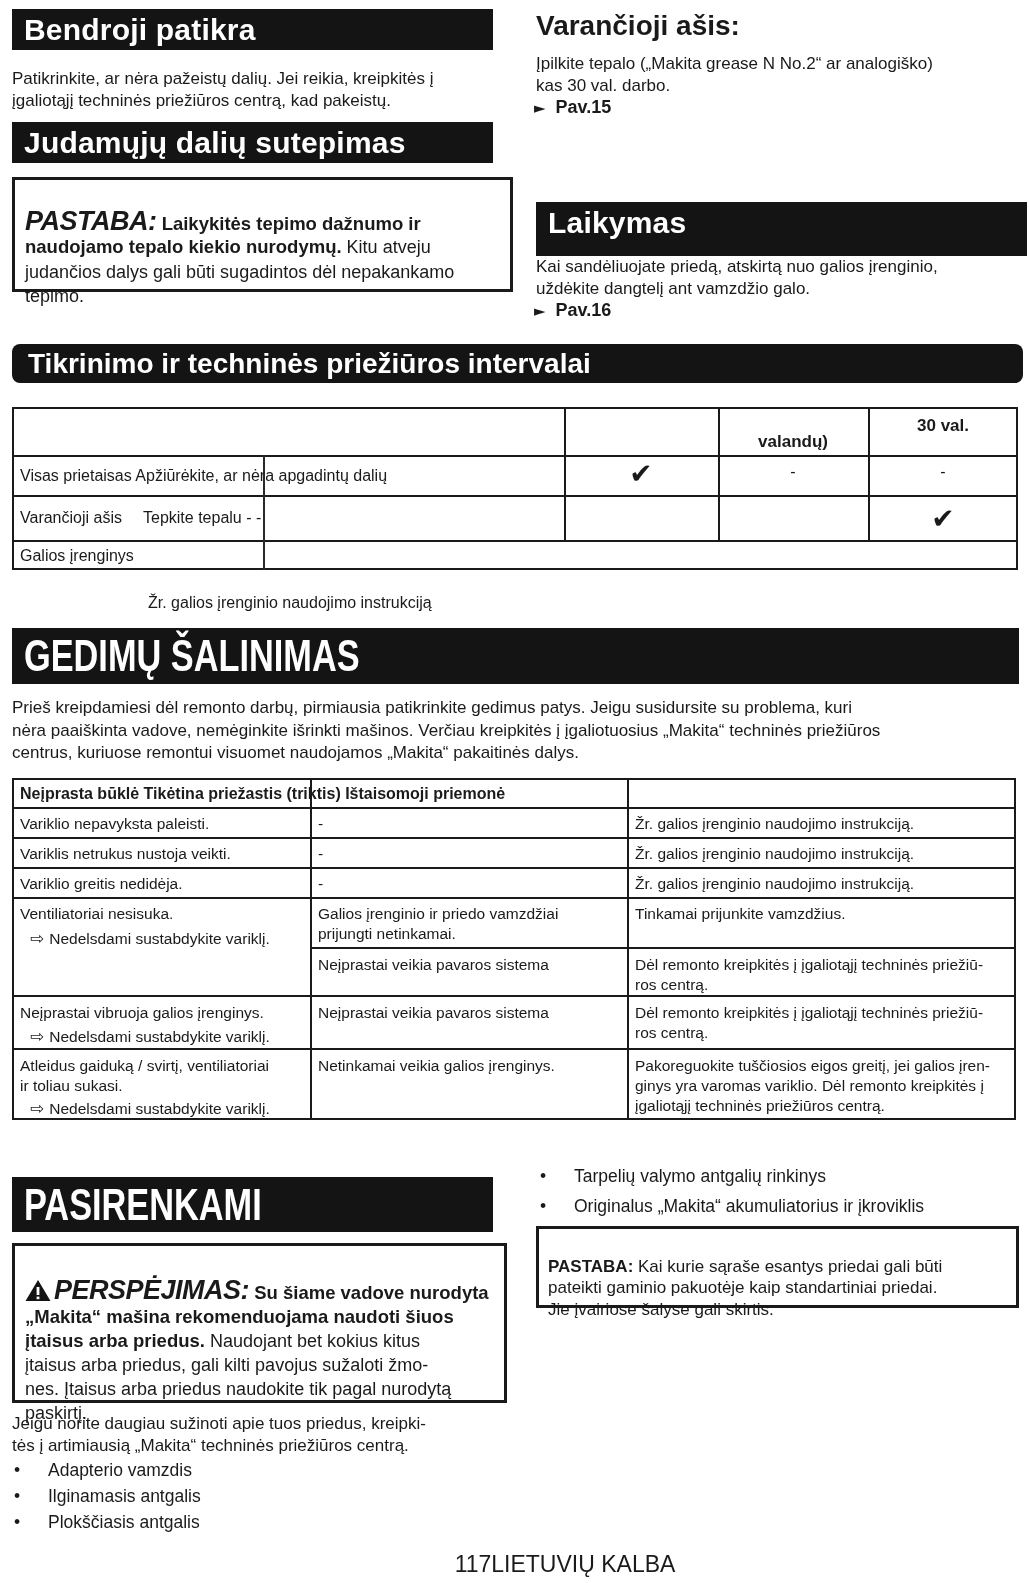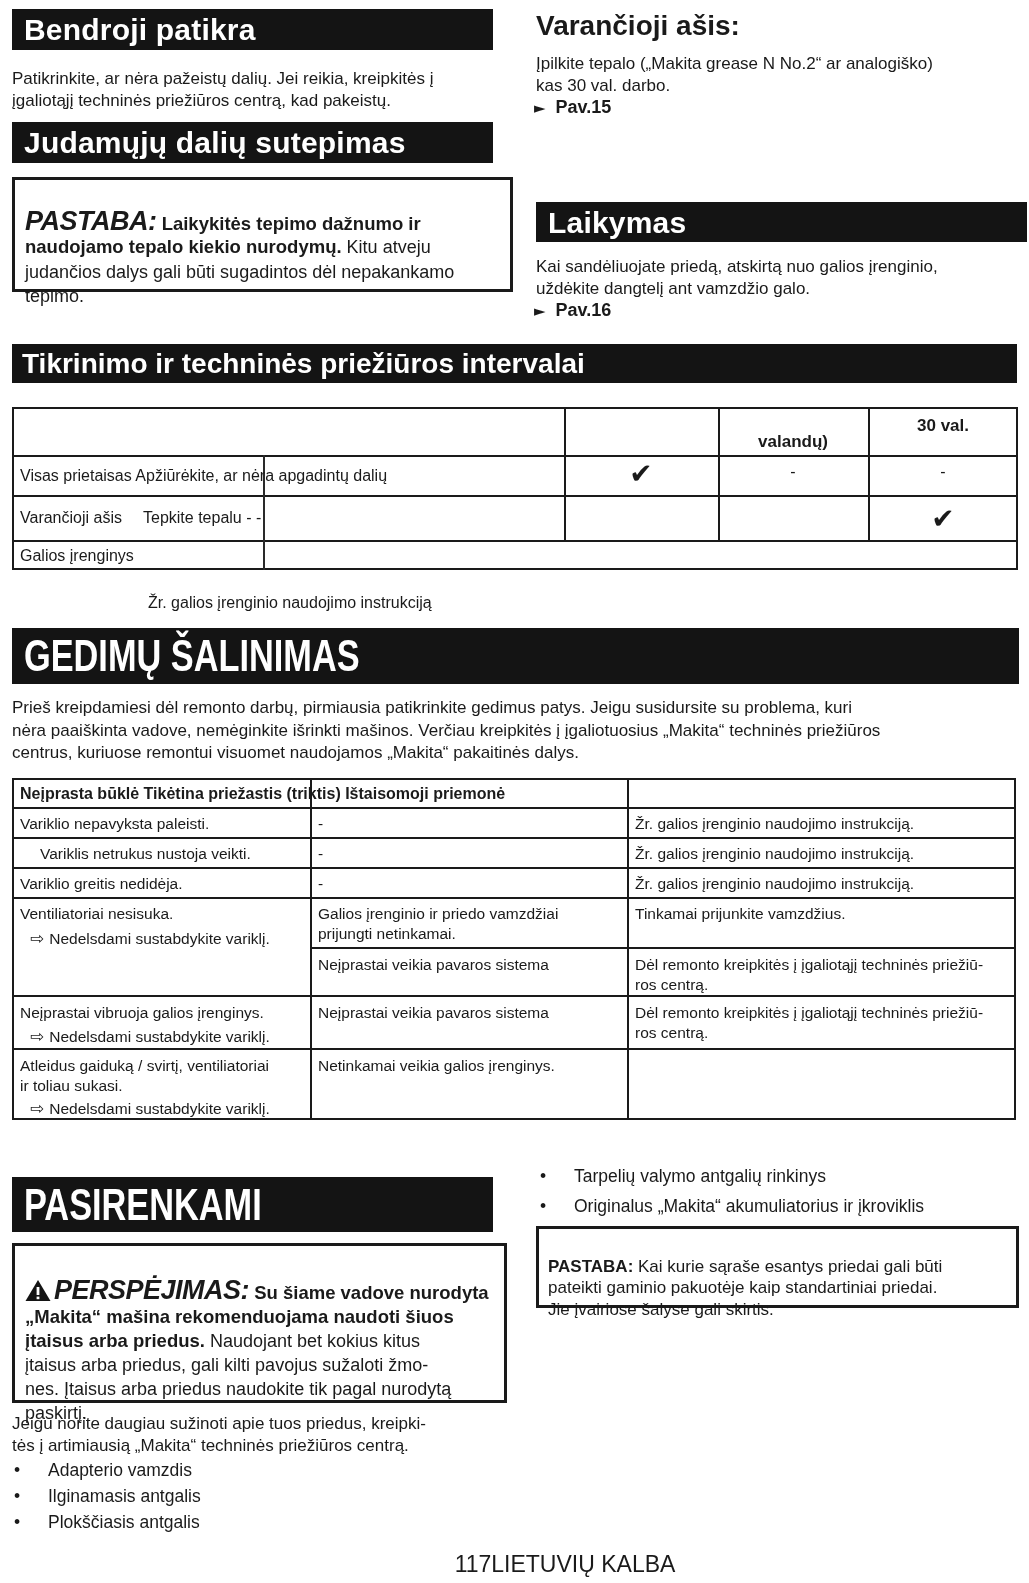--- a/index.html
+++ b/index.html
@@ -4,21 +4,21 @@
 <style>
   html,body{margin:0;padding:0;background:#fff;}
   #page{position:relative;width:1029px;height:1583px;background:#fff;overflow:hidden;
         font-family:"Liberation Sans","DejaVu Sans",sans-serif;color:#1a1a1a;}
   .abs{position:absolute;}
   .b{font-weight:bold;}
   .pre{white-space:pre-line;}
   .ctr{text-align:center;}
   .banner{position:absolute;background:#141414;color:#fff;font-weight:bold;overflow:hidden;}
   .banner-sm{font-size:30px;line-height:41px;padding-left:12px;letter-spacing:0.2px;}
-  .banner-mid{font-size:28px;line-height:39px;padding-left:10px;}
+  .banner-mid{font-size:28px;line-height:39px;padding-left:16px;border-radius:8px;}
   .banner-big{font-size:44px;line-height:56px;padding-left:12px;}
   .banner-big>span{display:inline-block;transform:scaleX(.78);transform-origin:0 50%;}
   .body-txt{font-size:17px;line-height:21.5px;}
   .note-box{position:absolute;border:3px solid #1a1a1a;background:#fff;}
   .note-label-big{font-weight:bold;font-style:italic;font-size:27px;letter-spacing:-0.5px;}
   .note-bold{font-weight:bold;font-size:18.5px;}
   .hl,.vl{position:absolute;background:#1a1a1a;}
   .tbl-txt{font-size:15.5px;line-height:20px;}
   .mt-txt{font-size:16px;line-height:20px;}
   .check{font-family:"DejaVu Sans",sans-serif;font-size:28px;font-weight:bold;}
@@ -51,21 +51,21 @@
   <div class="abs b" style="left:536px;top:10px;font-size:28px;">Varančioji ašis:</div>
 
   <div class="abs body-txt pre" style="left:536px;top:53px;width:485px;">Įpilkite tepalo („Makita grease N No.2“ ar analogiško)
 kas 30 val. darbo.</div>
 
   <div class="abs fig-line" style="left:534px;top:97px;">
     <span class="pointer">►</span><span>Pav.15</span>
   </div>
 
 
-  <div class="banner banner-sm" style="left:536px;top:202px;width:479px;height:40px;">Laikymas</div>
+  <div class="banner banner-sm" style="left:536px;top:202px;width:479px;height:54px;">Laikymas</div>
 
   <div class="abs body-txt pre" style="left:536px;top:256px;width:485px;">Kai sandėliuojate priedą, atskirtą nuo galios įrenginio,
 uždėkite dangtelį ant vamzdžio galo.</div>
 
   <div class="abs fig-line" style="left:534px;top:300px;">
     <span class="pointer">►</span><span>Pav.16</span>
   </div>
 
   <div class="banner banner-mid" style="left:12px;top:344px;width:995px;height:39px;">Tikrinimo ir techninės priežiūros intervalai</div>
 
@@ -127,21 +127,21 @@
 
     <div class="vl" style="left:298px;top:0;width:1.5px;height:342px;"></div>
     <div class="vl" style="left:615px;top:0;width:1.5px;height:342px;"></div>
 
     <div class="abs b" style="left:8px;top:6px;white-space:nowrap;font-size:16px;">Neįprasta būklė Tikėtina priežastis (triktis) Ištaisomoji priemonė</div>
 
     <div class="abs" style="left:8px;top:36px;">Variklio nepavyksta paleisti.</div>
     <div class="abs" style="left:306px;top:36px;">-</div>
     <div class="abs" style="left:623px;top:36px;">Žr. galios įrenginio naudojimo instrukciją.</div>
 
-    <div class="abs" style="left:8px;top:66px;margin-left:20px;">Variklis netrukus nustoja veikti.</div>
+    <div class="abs" style="left:8px;top:66px;">Variklis netrukus nustoja veikti.</div>
     <div class="abs" style="left:306px;top:66px;">-</div>
     <div class="abs" style="left:623px;top:66px;">Žr. galios įrenginio naudojimo instrukciją.</div>
 
     <div class="abs" style="left:8px;top:96px;">Variklio greitis nedidėja.</div>
     <div class="abs" style="left:306px;top:96px;">-</div>
     <div class="abs" style="left:623px;top:96px;">Žr. galios įrenginio naudojimo instrukciją.</div>
 
     <div class="abs" style="left:8px;top:126px;">Ventiliatoriai nesisuka.</div>
     <div class="abs" style="left:18px;top:150px;">
       <span class="arrow-glyph">⇨</span><span>Nedelsdami sustabdykite variklį.</span>
@@ -160,20 +160,23 @@
     <div class="abs" style="left:306px;top:225px;">Neįprastai veikia pavaros sistema</div>
     <div class="abs pre" style="left:623px;top:225px;">Dėl remonto kreipkitės į įgaliotąjį techninės priežiū-
 ros centrą.</div>
 
     <div class="abs pre" style="left:8px;top:278px;">Atleidus gaiduką / svirtį, ventiliatoriai
 ir toliau sukasi.</div>
     <div class="abs" style="left:18px;top:320px;">
       <span class="arrow-glyph">⇨</span><span>Nedelsdami sustabdykite variklį.</span>
     </div>
     <div class="abs" style="left:306px;top:278px;">Netinkamai veikia galios įrenginys.</div>
+    <div class="abs pre" style="left:623px;top:278px;">Pakoreguokite tuščiosios eigos greitį, jei galios įren-
+ginys yra varomas variklio. Dėl remonto kreipkitės į
+įgaliotąjį techninės priežiūros centrą.</div>
   </div>
 
   <div class="banner banner-big" style="left:12px;top:1177px;width:469px;height:55px;">
     <span>PASIRENKAMI PRIEDAI</span>
   </div>
 
   <div class="note-box pre" style="left:12px;top:1243px;width:469px;height:138px;padding:8px 10px;font-size:18.5px;line-height:24px;">
     <svg width="26" height="23" viewBox="0 0 26 23" style="vertical-align:-3px;margin-right:3px;">
       <polygon points="13,1 25.5,22 0.5,22" fill="#141414"></polygon>
       <rect x="11.6" y="8" width="2.8" height="8" fill="#ffffff"></rect>

